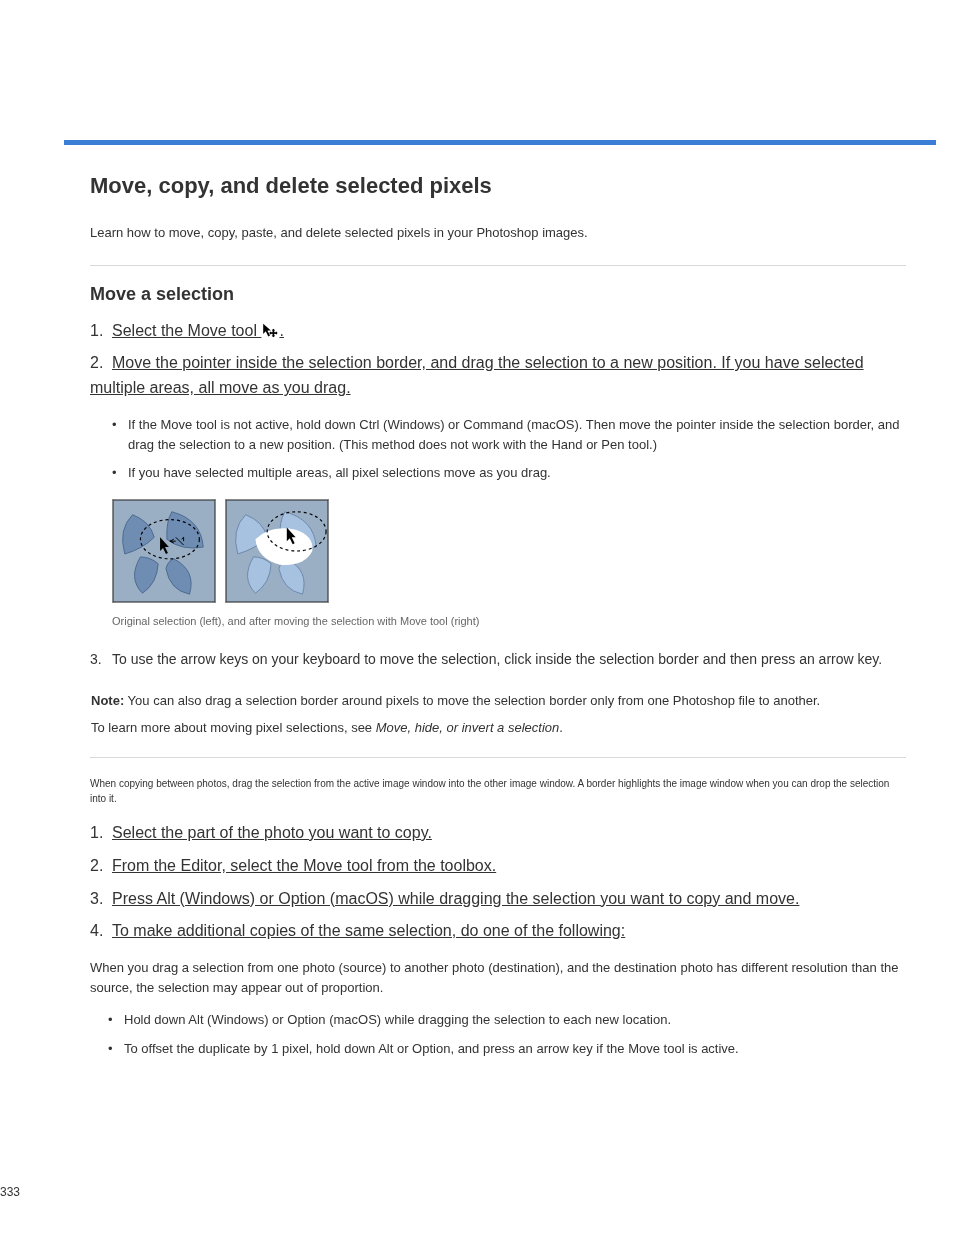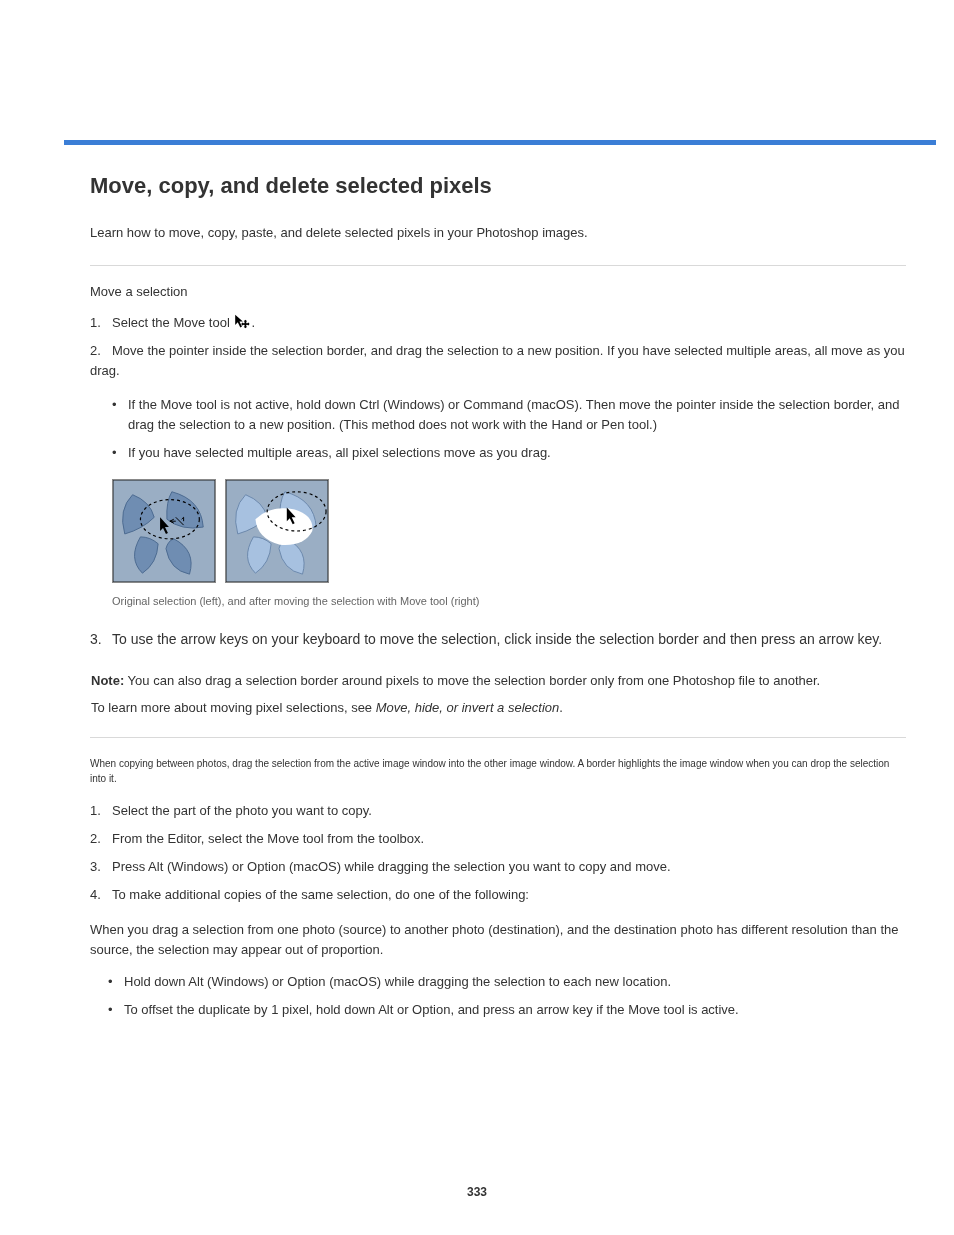--- a/index.html
+++ b/index.html
@@ -34,31 +34,32 @@
     font-size: 13px;
     line-height: 1.5;
     margin-bottom: 22px;
   }
   .hr-thin {
     height: 1px;
     background: #d9d9d9;
     margin: 0 0 18px 0;
   }
   .subhead {
-    font-size: 13px;
-    font-weight: 400;
+    font-size: 18px;
+    font-weight: 700;
     margin-bottom: 14px;
   }
   .ol { list-style: none; margin-bottom: 14px; }
   .ol li {
-    font-size: 13px;
+    font-size: 16px;
     line-height: 1.55;
     margin-bottom: 8px;
     position: relative;
     padding-left: 0;
+    text-decoration: underline;
   }
   .ol .num {
     display: inline-block;
     width: 22px;
   }
   .cursor-icon {
     display: inline-flex;
     align-items: center;
     vertical-align: -3px;
   }
@@ -143,23 +144,23 @@
   .sub-bullets li::before {
     content: "•";
     position: absolute;
     left: 0;
   }
   .page-number {
     position: absolute;
     bottom: 36px;
     left: 0;
     width: 100%;
-    text-align: center;
+    text-align: left;
     font-size: 12px;
-    font-weight: 700;
+    font-weight: 400;
     color: #333;
   }
   .italic { font-style: italic; }
 </style>
 </head>
 <body>
 
 <div class="page">
   <div class="rule-top"></div>
 

